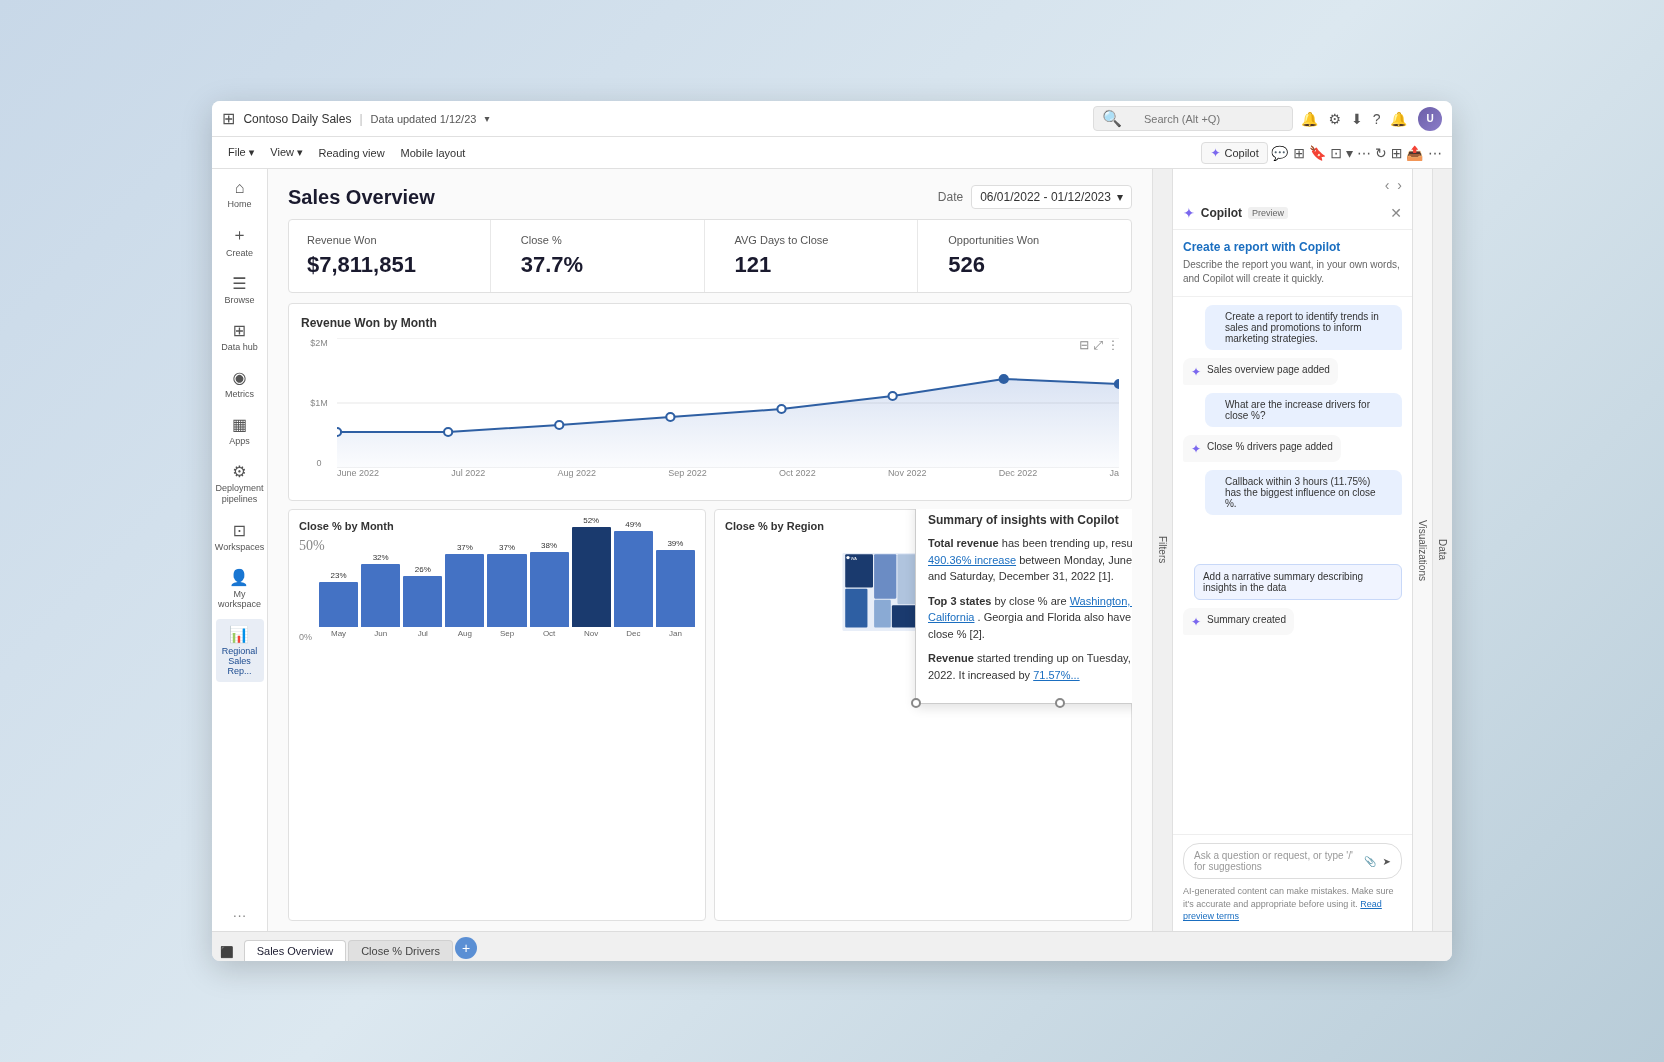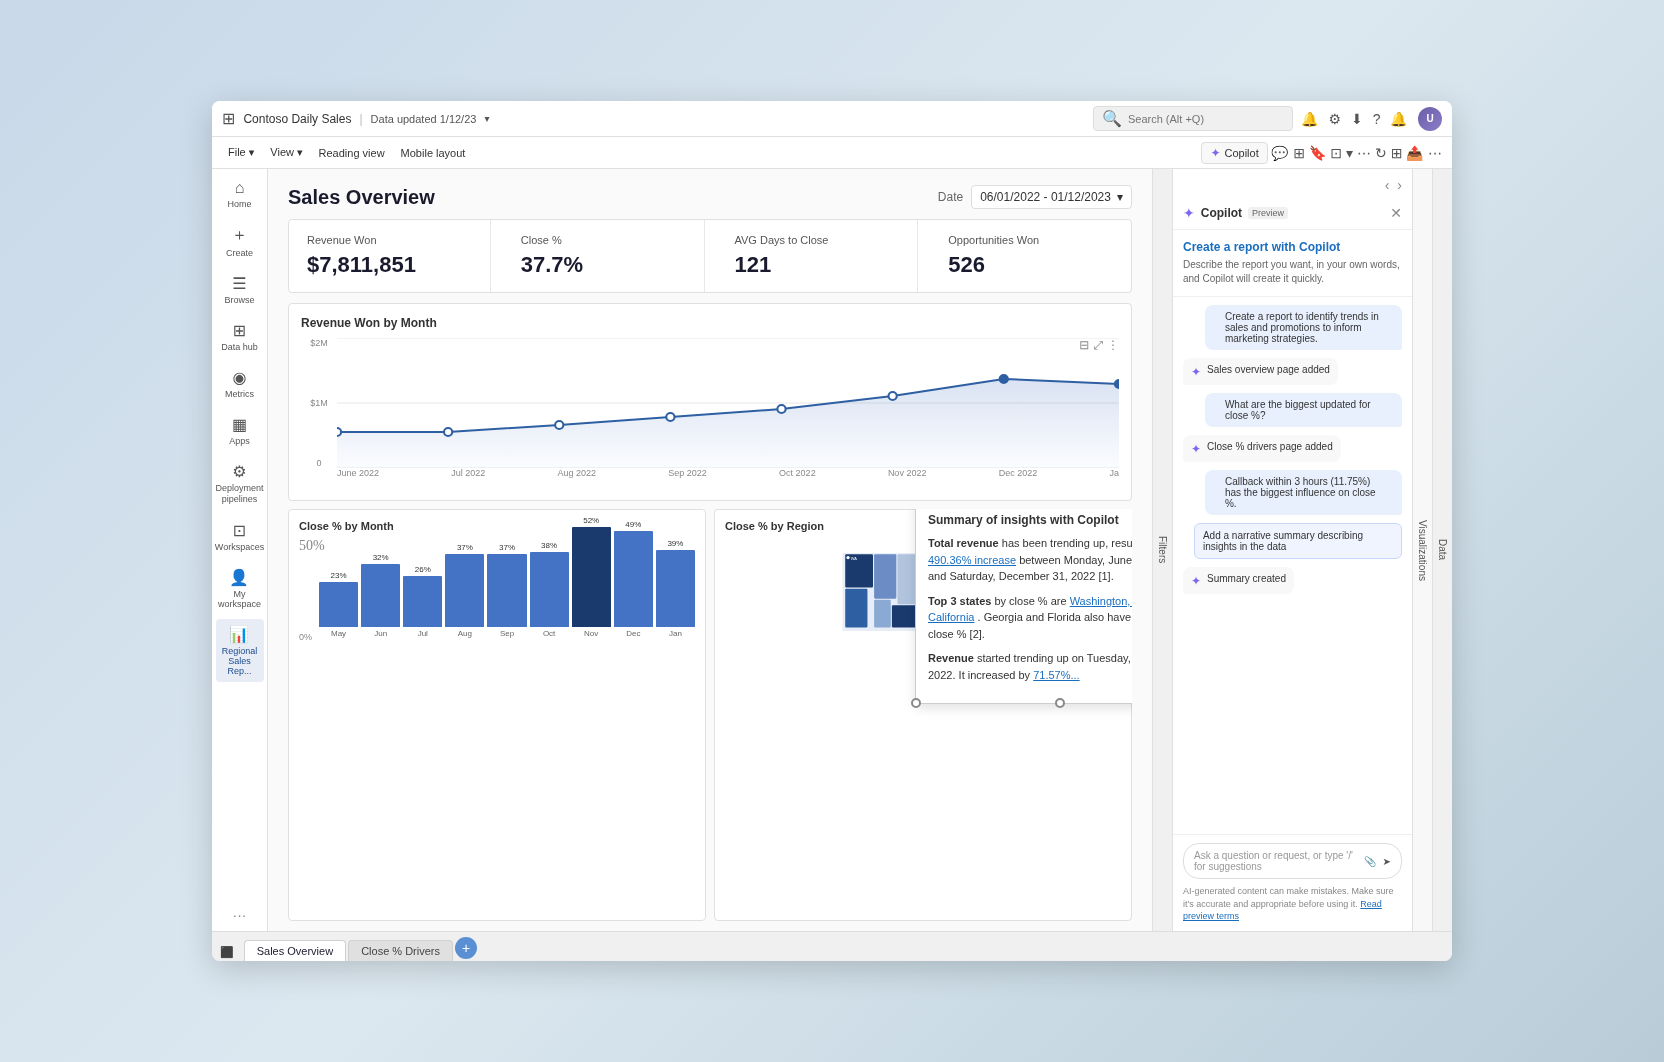--- a/index.html
+++ b/index.html
@@ -55,20 +55,21 @@
       gap: 6px;
       width: 200px;
     }
     .search-box input {
       border: none;
       background: transparent;
       font-size: 11px;
       color: #555;
       outline: none;
       width: 140px;
+      margin-left: 16px;
     }
     .top-bar-right {
       display: flex;
       align-items: center;
       gap: 10px;
     }
     .icon-btn { font-size: 14px; color: #555; cursor: pointer; }
     .avatar {
       width: 24px; height: 24px;
       border-radius: 50%;
@@ -358,20 +359,21 @@
     .ai-icon { font-size: 12px; color: #7b68ee; flex-shrink: 0; margin-top: 1px; }
     .chat-suggestion {
       background: #f0f4ff;
       border: 1px solid #c8d8f8;
       border-radius: 6px;
       padding: 6px 8px;
       font-size: 10px; color: #333;
       cursor: pointer;
       align-self: flex-end;
       max-width: 95%;
+      margin-top: 41px;
     }
     
     .chat-input-area {
       border-top: 1px solid #eee;
       padding: 8px 10px;
     }
     .chat-input {
       width: 100%;
       border: 1px solid #ddd;
       border-radius: 16px;
@@ -764,21 +766,21 @@
         <div class="create-report-label">Create a report with Copilot</div>
         <div class="create-report-desc">Describe the report you want, in your own words, and Copilot will create it quickly.</div>
       </div>
 
       <div class="chat-area">
         <div class="chat-msg-user">Create a report to identify trends in sales and promotions to inform marketing strategies.</div>
         <div class="chat-msg-ai">
           <span class="ai-icon">✦</span>
           <span>Sales overview page added</span>
         </div>
-        <div class="chat-msg-user">What are the biggest updated for close %?</div>
+        <div class="chat-msg-user">What are the increase drivers for close %?</div>
         <div class="chat-msg-ai">
           <span class="ai-icon">✦</span>
           <span>Close % drivers page added</span>
         </div>
         <div class="chat-msg-user">Callback within 3 hours (11.75%) has the biggest influence on close %.</div>
         <div class="chat-suggestion">Add a narrative summary describing insights in the data</div>
         <div class="chat-msg-ai">
           <span class="ai-icon">✦</span>
           <span>Summary created</span>
         </div>

